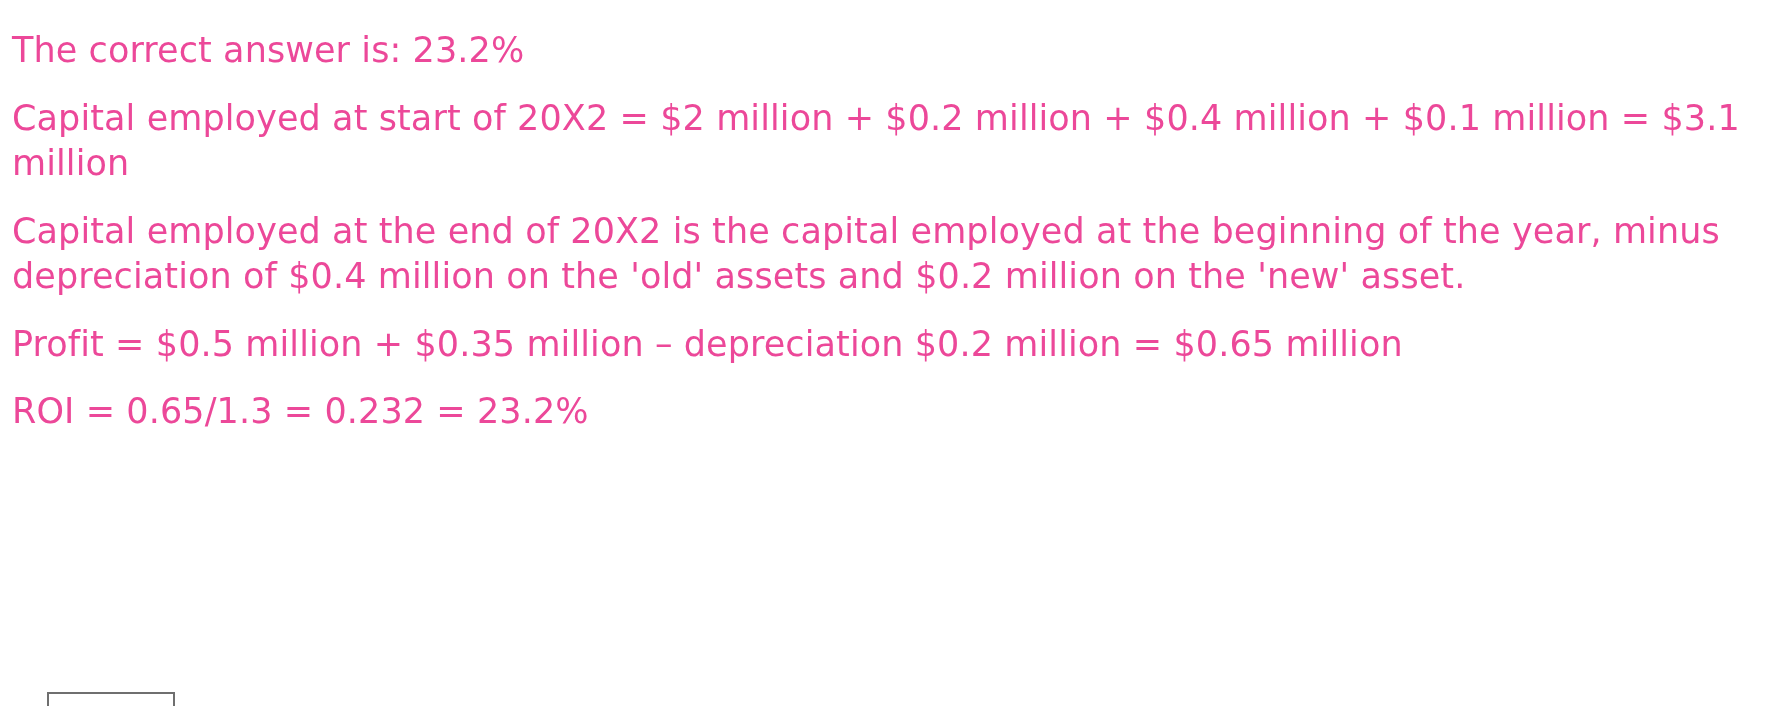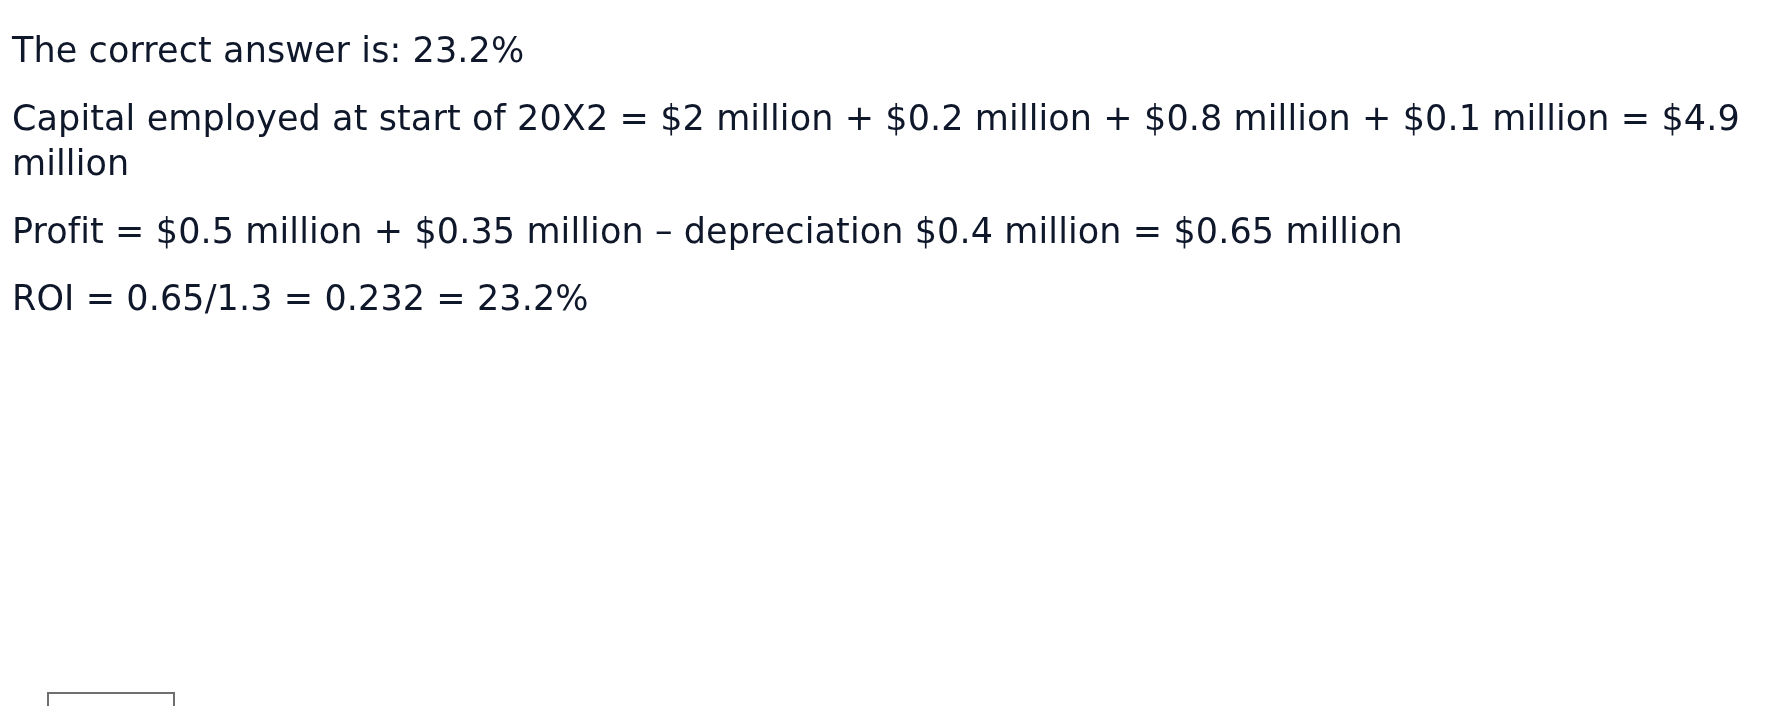--- a/index.html
+++ b/index.html
@@ -23,21 +23,21 @@
     padding: 28px 44px 0 12px;
   }
   .answer-block {
     display: block;
   }
   .para {
     font-size: 35px;
     line-height: 1.30;
     letter-spacing: 0.1px;
     margin: 0 0 22px 0;
-    color: #0f172a;
+    color: #ec4899;
     max-width: 1740px;
     font-weight: 400;
   }
   .para:last-of-type {
     margin-bottom: 0;
   }
   .wide {
     max-width: 1762px;
   }
   .button-stub {
@@ -54,26 +54,27 @@
 </style>
 </head>
 <body>
 
 <div class="page">
 
   <div class="answer-block">
 
     <p class="para">The correct answer is: 23.2%</p>
 
-    <p class="para">Capital employed at start of 20X2 = $2 million + $0.2 million + $0.8 million + $0.1 million = $4.9 million</p>
+    <p class="para">Capital employed at start of 20X2 = $2 million + $0.2 million + $0.4 million + $0.1 million = $3.1 million</p>
+
+    <p class="para wide">Capital employed at the end of 20X2 is the capital employed at the beginning of the year, minus depreciation of $0.4 million on the 'old' assets and $0.2 million on the 'new' asset.</p>
 
 
 
-
-    <p class="para">Profit = $0.5 million + $0.35 million – depreciation $0.4 million = $0.65 million</p>
+    <p class="para">Profit = $0.5 million + $0.35 million – depreciation $0.2 million = $0.65 million</p>
 
     <p class="para">ROI = 0.65/1.3 = 0.232 = 23.2%</p>
 
   </div>
 
   <div class="button-stub"></div>
 
 </div>
 
 </body></html>

